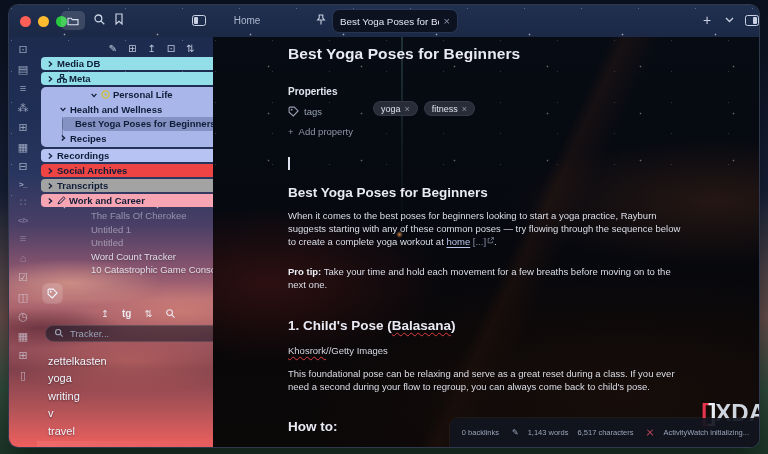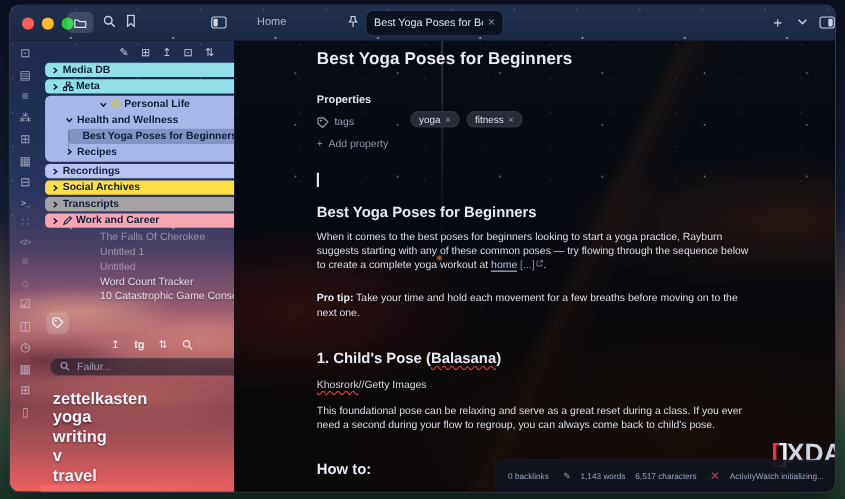--- a/index.html
+++ b/index.html
@@ -59,38 +59,38 @@
     font-size:9.5px;font-weight:600;color:#0f1d38;padding:0 5px;}
   .trow .chev{width:11px;flex:none;display:flex;align-items:center;}
   .trow .ticon{width:12px;flex:none;display:flex;align-items:center;}
   .trow .tlabel{white-space:nowrap;overflow:hidden;}
   .cyan{background:#92dfe9;}
   .tgroup{position:relative;background:#a9b6ea;border-radius:5px;margin:0 4px 2px;padding:1px 1px;flex:none;}
   .tgroup .trow{background:transparent;margin:0 0 1px;height:13.5px;padding-left:48px;}
   .tgroup .guide{position:absolute;left:21px;top:30px;height:24px;width:1px;background:rgba(18,30,62,.3);}
   .trow.ind1{padding-left:17px;}
   .trow.sel{background:#8392c2;margin-left:20px;padding-left:13px;border-radius:4px;}
-  .periw{background:#b7c3f2;} .purp{background:#fde047;} .pink1{background:#a3a3a3;} .pink2{background:#f7a4b3;}
+  .periw{background:#b7c3f2;} .purp{background:#ef4444;} .pink1{background:#a3a3a3;} .pink2{background:#f7a4b3;}
 
   .frow{height:13.5px;flex:none;display:flex;align-items:center;padding:0 9px 0 26px;font-size:9.5px;color:#eef2fd;}
   .frow .fname{white-space:nowrap;overflow:hidden;flex:1;min-width:0;margin-left:28px;}
   .frow .badge{font-size:6.5px;letter-spacing:.6px;font-weight:700;margin-left:6px;opacity:.75;}
   .frow.dim{opacity:.45;} .frow.semi{opacity:.85;text-shadow:0 1px 2px rgba(0,0,0,.35);}
 
   .tagbox{width:19px;height:19px;flex:none;margin:7px 0 0 6px;border-radius:5px;background:rgba(255,255,255,.17);
     box-shadow:0 0 0 1px rgba(255,255,255,.12);display:flex;align-items:center;justify-content:center;color:#f2f5ff;}
   .paneicons{flex:none;display:flex;align-items:center;gap:13px;padding:5px 0 3px 64px;
     color:rgba(240,245,255,.9);font-size:9.5px;}
   .paneicons .tg{font-size:10px;font-weight:700;}
   .searchbar{flex:none;margin:3px 8px 4px;height:17px;border-radius:9px;background:rgba(11,17,32,.52);
     border:1px solid rgba(255,255,255,.12);display:flex;align-items:center;gap:6px;padding:0 8px;
     color:#9aa3b7;font-size:9.5px;}
   .taglist{flex:none;padding-top:8px;}
-  .tagrow{height:13px;margin-bottom:4.5px;display:flex;align-items:flex-start;justify-content:space-between;
-    padding:0 11px;font-size:15px;color:#f0f3fd;text-shadow:0 1px 2px rgba(0,0,0,.45);font-weight:bold;}
+  .tagrow{height:13px;margin-bottom:4.5px;display:flex;align-items:flex-end;justify-content:space-between;
+    padding:0 11px;font-size:11px;color:#f0f3fd;text-shadow:0 1px 2px rgba(0,0,0,.45);}
   .vaultbar{margin-top:auto;flex:none;height:22px;background:linear-gradient(90deg,rgba(255,255,255,.08),rgba(0,0,0,.05)),#ee5d5c;
     display:flex;align-items:center;gap:6px;padding:0 9px;color:#fff;font-size:10px;font-weight:700;}
   .vaultbar .vic{font-size:10px;font-weight:400;opacity:.9;}
   .vaultbar .right{margin-left:auto;display:flex;gap:9px;align-items:center;font-weight:400;}
   .qmark{width:11px;height:11px;border:1px solid rgba(255,255,255,.9);border-radius:50%;font-size:7.5px;
     display:flex;align-items:center;justify-content:center;}
 
   
   .editor{position:relative;flex:1;overflow:hidden;
     background:
@@ -390,21 +390,21 @@
               </svg>
           </span>
         </div>
         <div class="searchbar">
           <span>
             <svg width="10" height="10" viewBox="0 0 13 13">
                 <circle cx="5.4" cy="5.4" r="3.4" fill="none" stroke="currentColor" stroke-width="1.4"></circle>
                 <line x1="8.1" y1="8.1" x2="11.3" y2="11.3" stroke="currentColor" stroke-width="1.4"></line>
               </svg>
           </span>
-          <span>Failur...</span>
+          <span>Tracker...</span>
         </div>
 
         <div class="taglist">
           <div class="tagrow">
             <span>zettelkasten</span>
 
           </div>
           <div class="tagrow">
             <span>yoga</span>
 

